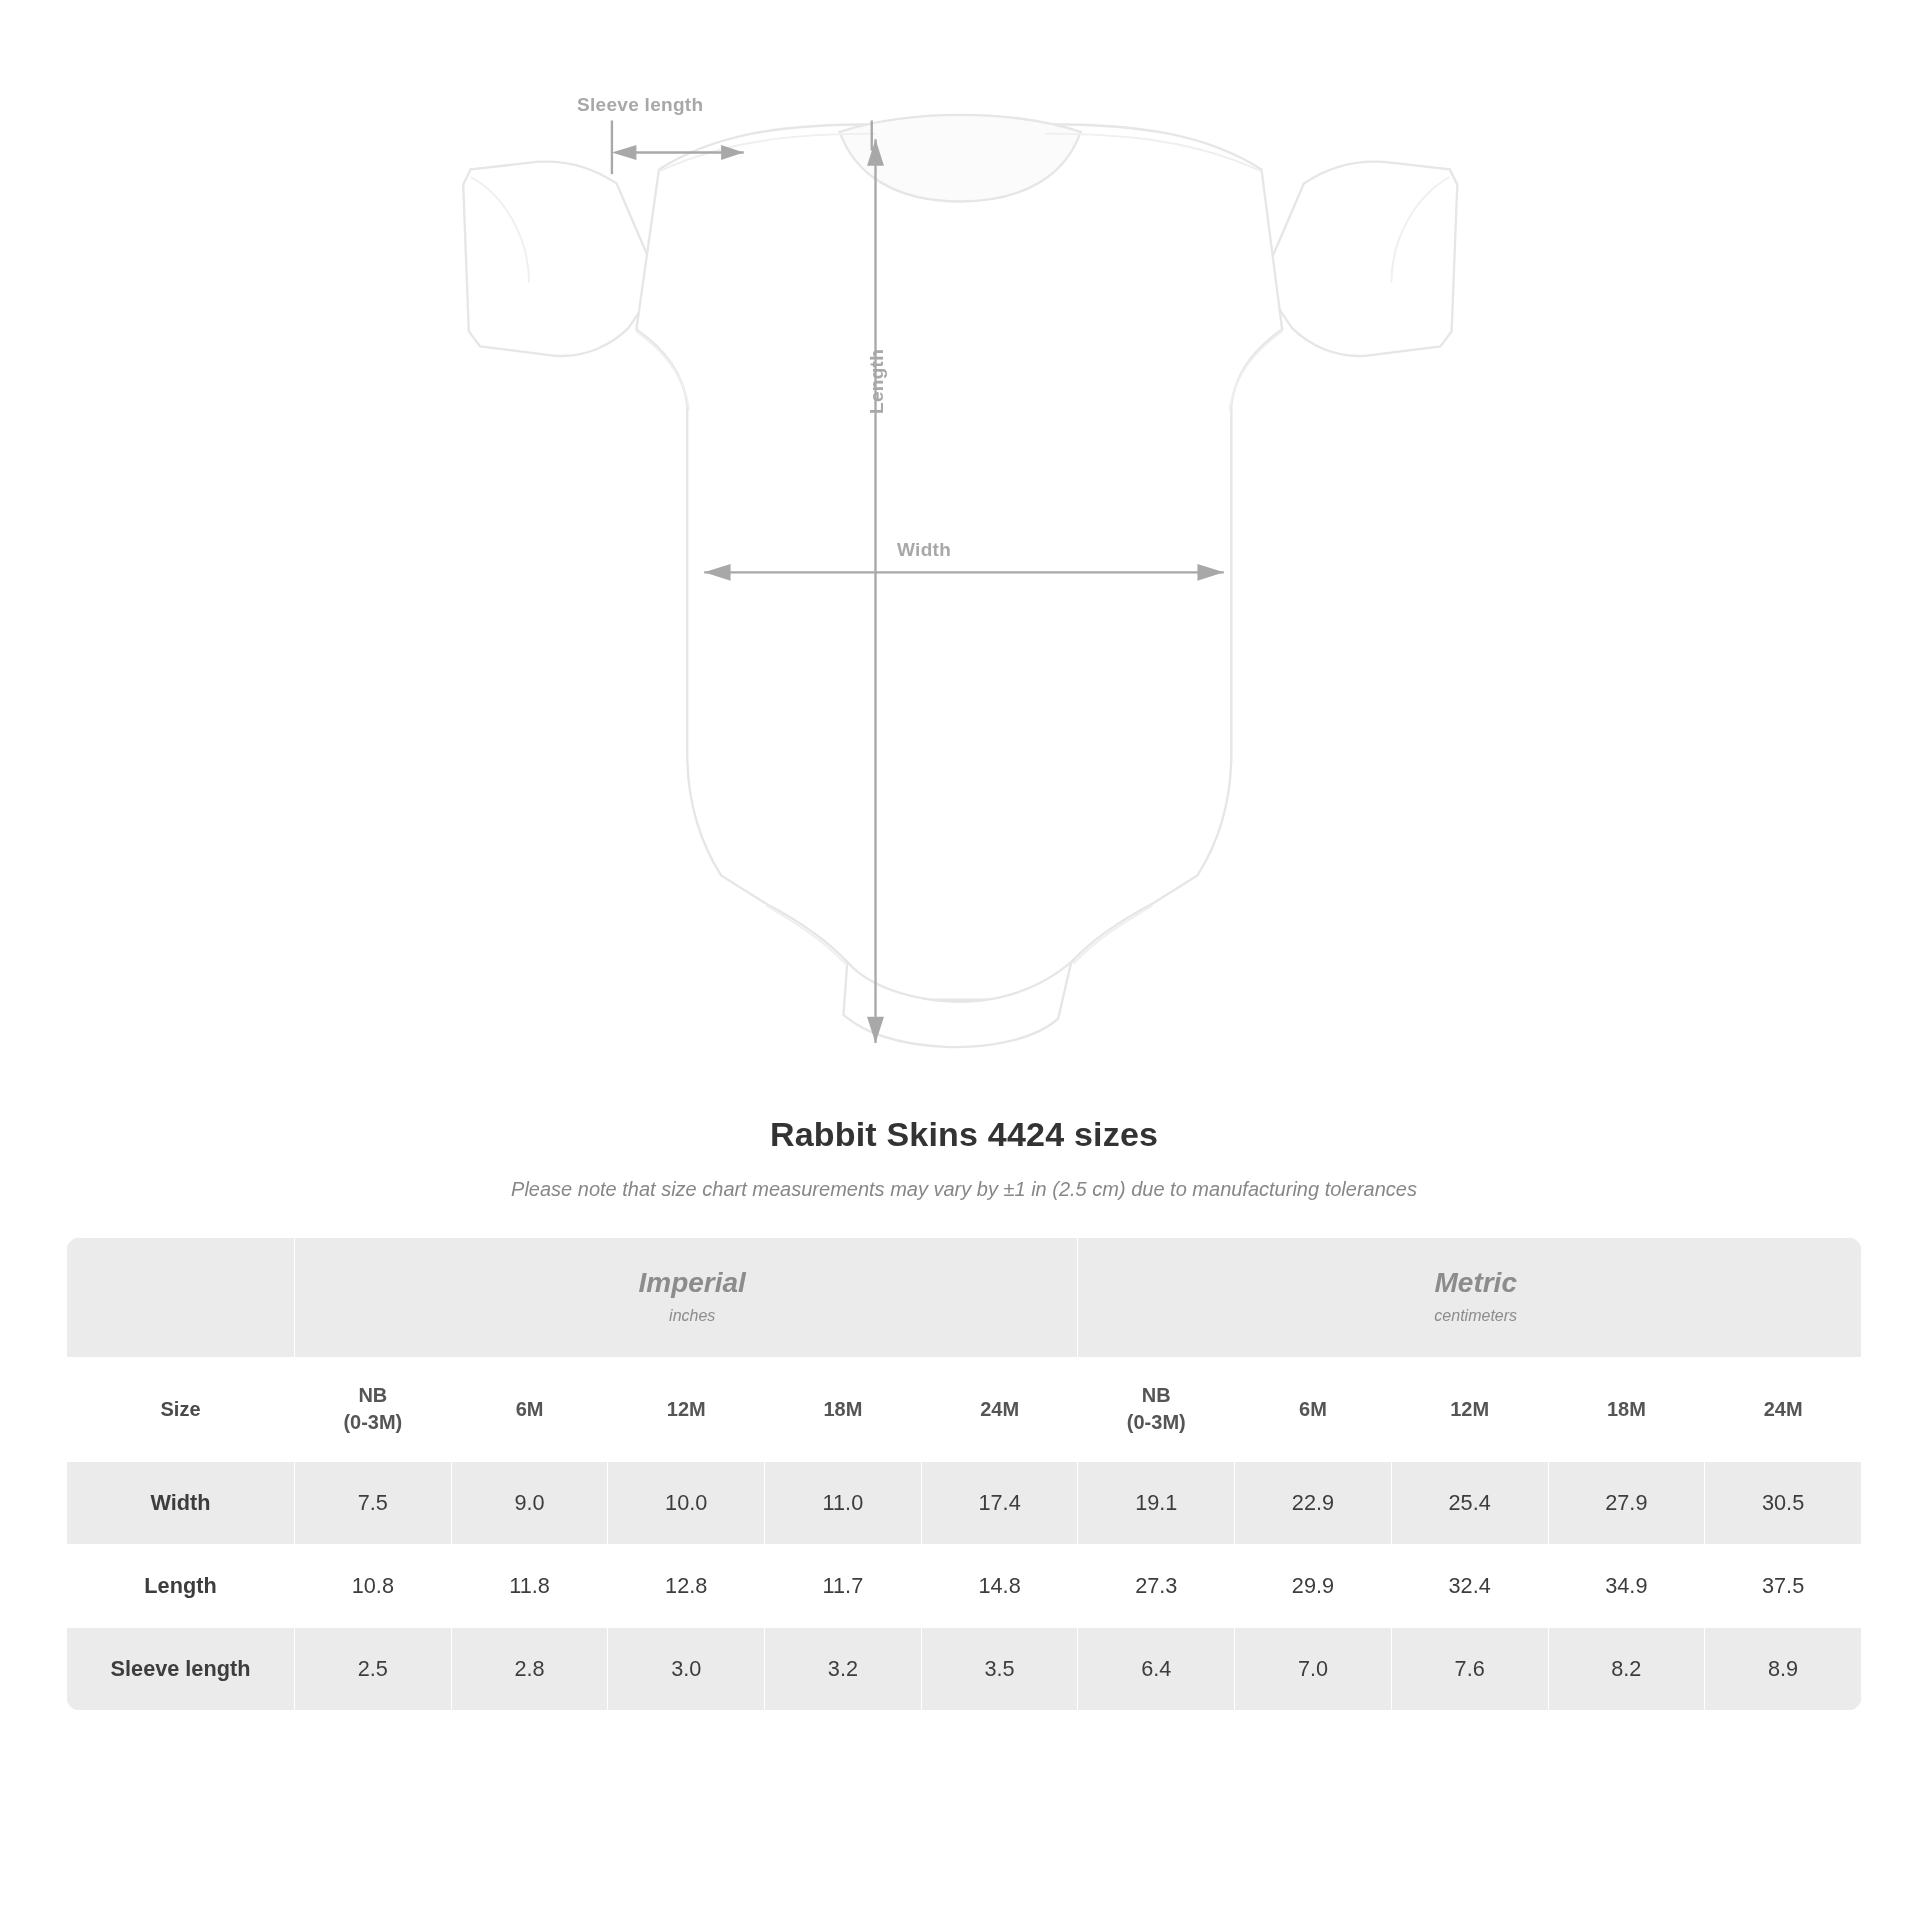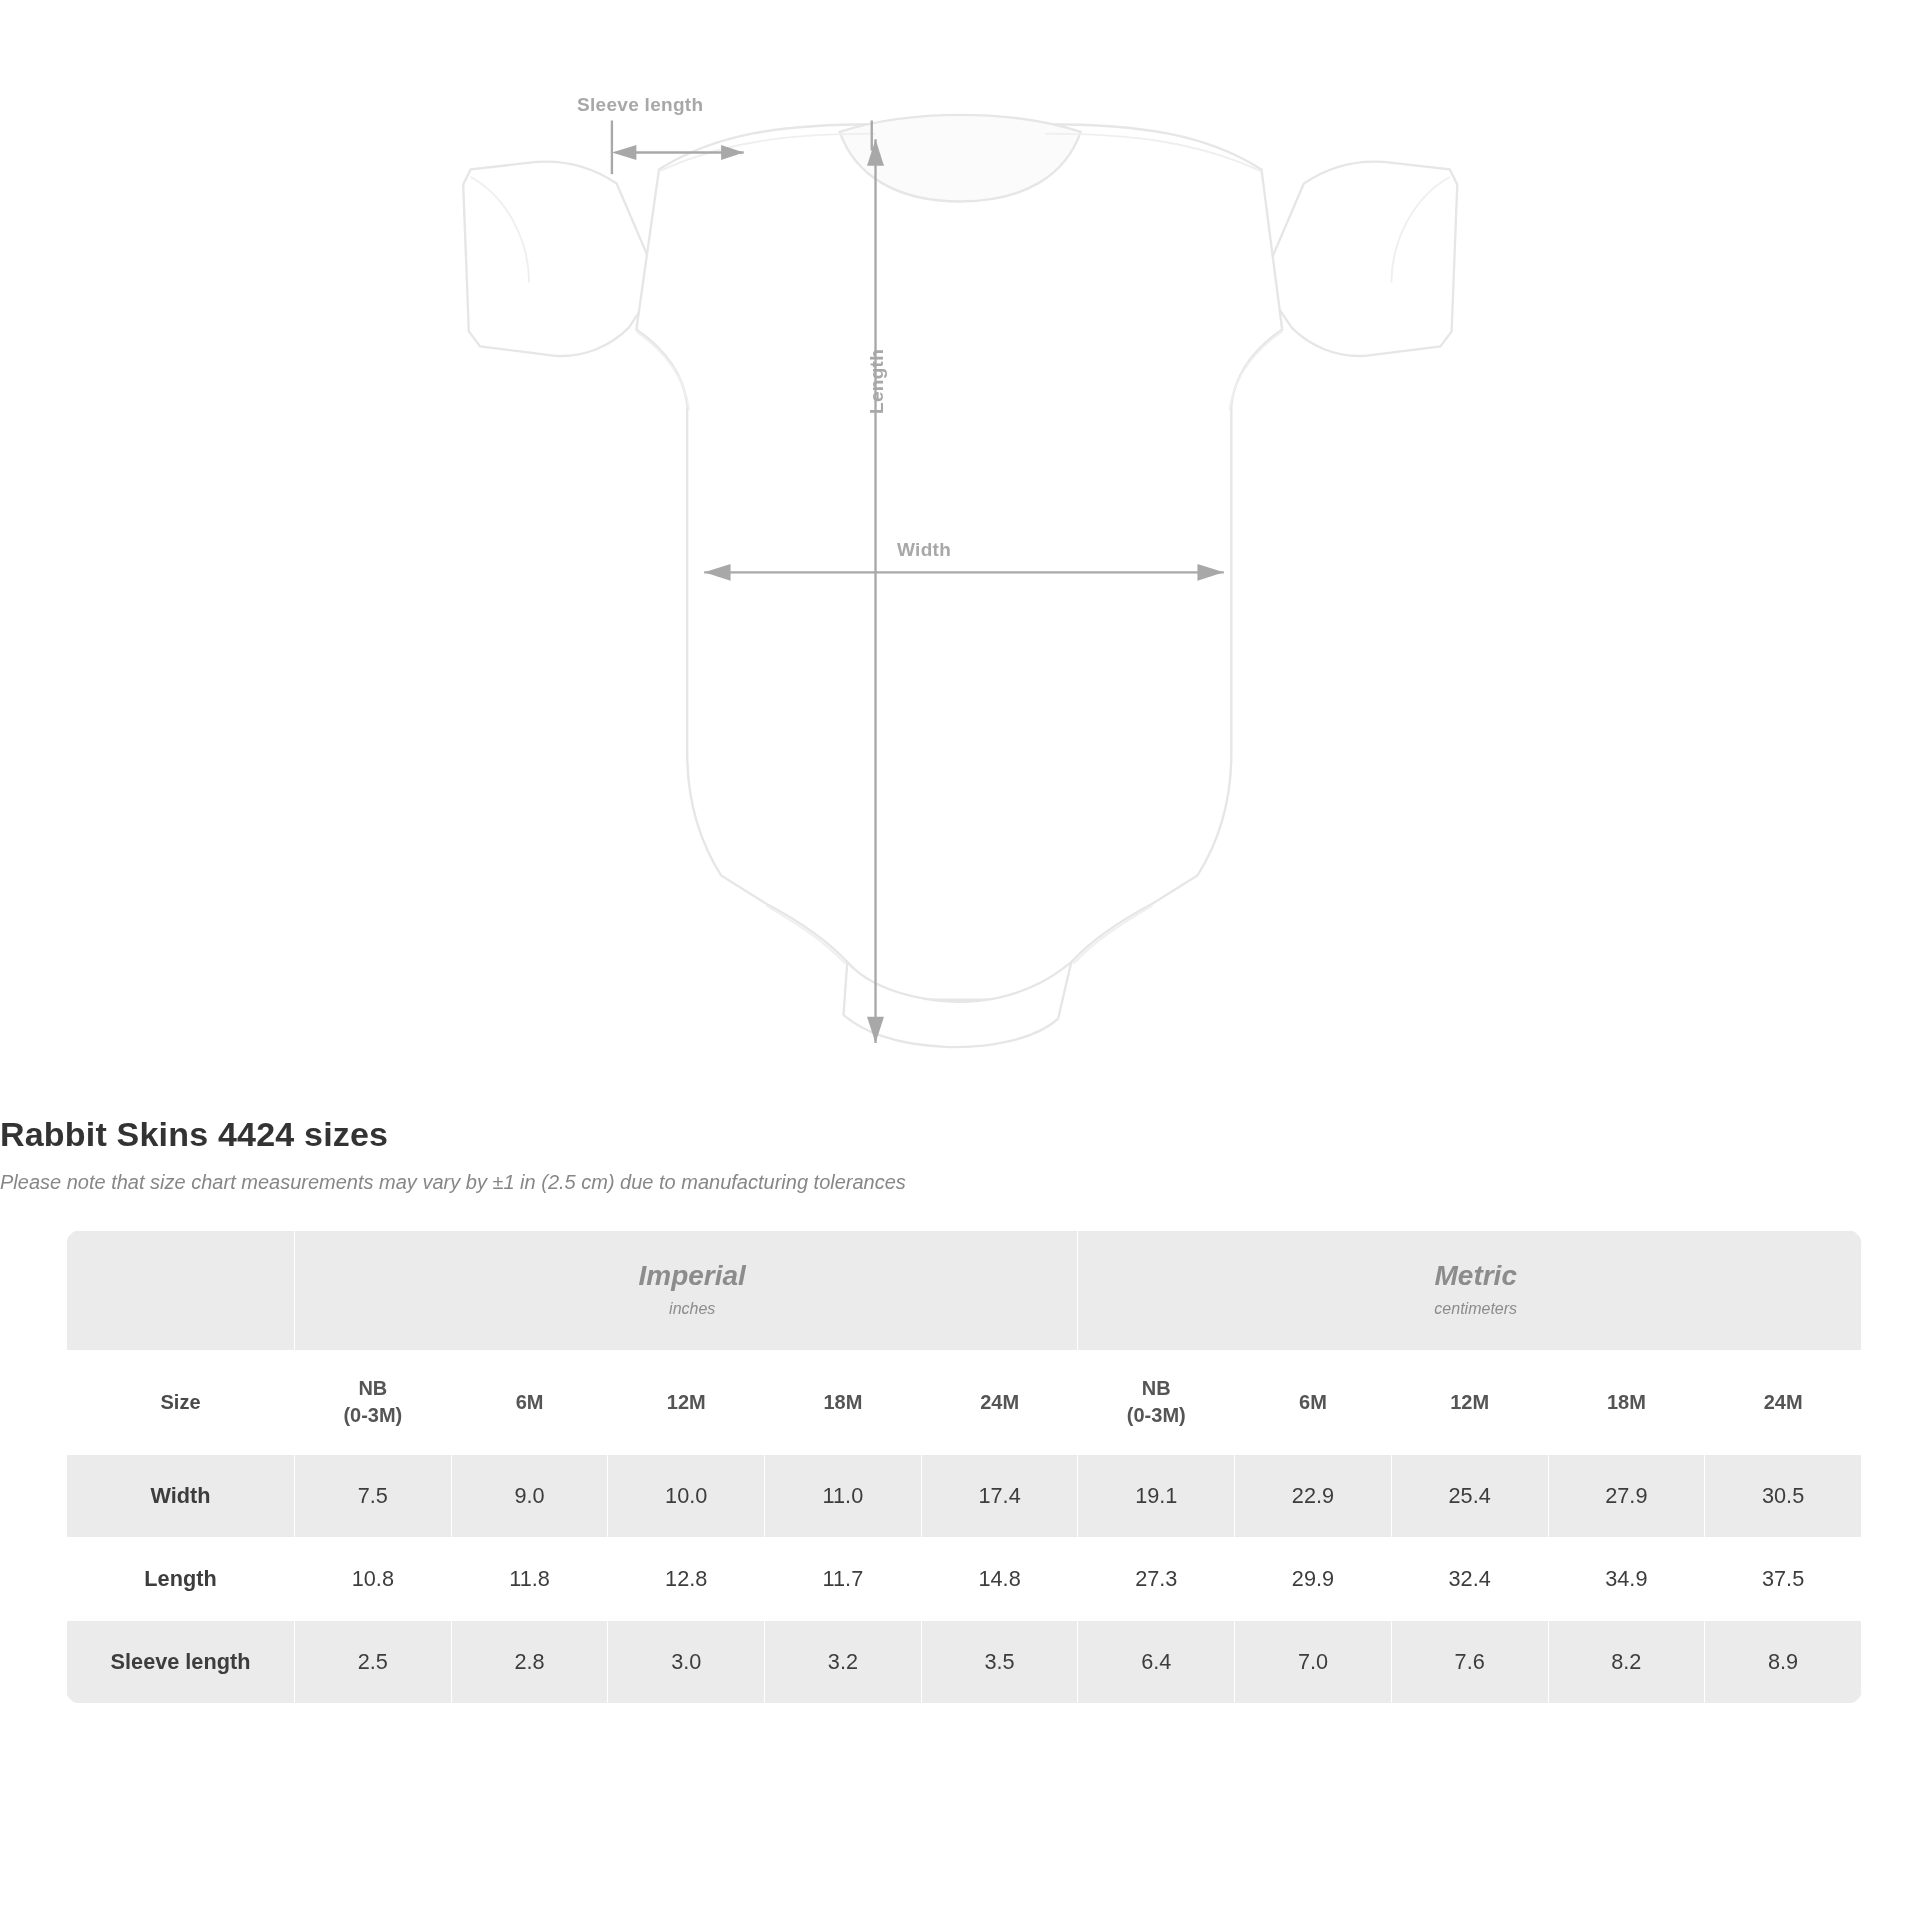--- a/index.html
+++ b/index.html
@@ -50,35 +50,35 @@
   }
   .dim-label.length {
     left: 866px;
     top: 414px;
     transform: rotate(-90deg);
     transform-origin: left top;
   }
 
   
   .title-block {
-    text-align: left;
+    text-align: center;
     margin-top: 22.6px;
   }
   .chart-title {
     font-size: 34px;
     font-weight: bold;
     color: #333333;
     margin: 0;
     letter-spacing: 0.2px;
   }
   .chart-note {
     font-size: 20px;
     font-style: italic;
     color: #878787;
-    margin: 17px 0 0 0;
+    margin: 24px 0 0 0;
   }
 
   
   .table-wrap {
     margin: 36px 66px 0 66px;
     border-radius: 15px;
     overflow: hidden;
   }
   table.size-table {
     width: 100%;

